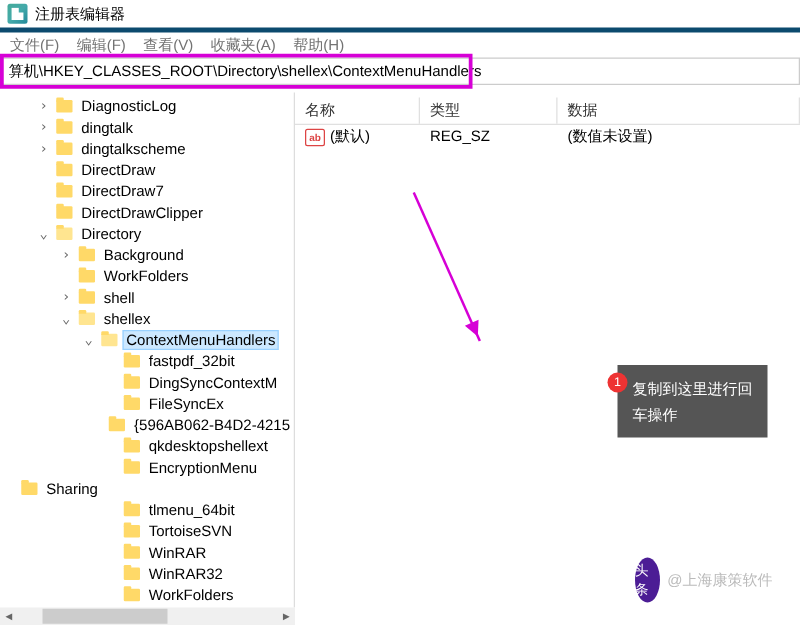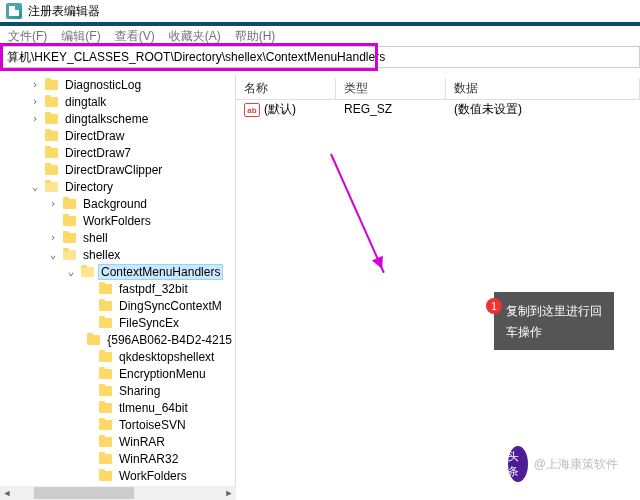--- a/index.html
+++ b/index.html
@@ -147,21 +147,21 @@
     <div class="row" style="padding-left:82px">
           <span class="tw"> </span>
           <span class="fold"></span>
           <span class="lbl">qkdesktopshellext</span>
         </div>
     <div class="row" style="padding-left:82px">
           <span class="tw"> </span>
           <span class="fold"></span>
           <span class="lbl">EncryptionMenu</span>
         </div>
-    <div class="row" style="padding-left:82px">
+    <div class="row" style="">
           <span class="tw"> </span>
           <span class="fold"></span>
           <span class="lbl">Sharing</span>
         </div>
     <div class="row" style="padding-left:82px">
           <span class="tw"> </span>
           <span class="fold"></span>
           <span class="lbl">tlmenu_64bit</span>
         </div>
     <div class="row" style="padding-left:82px">

